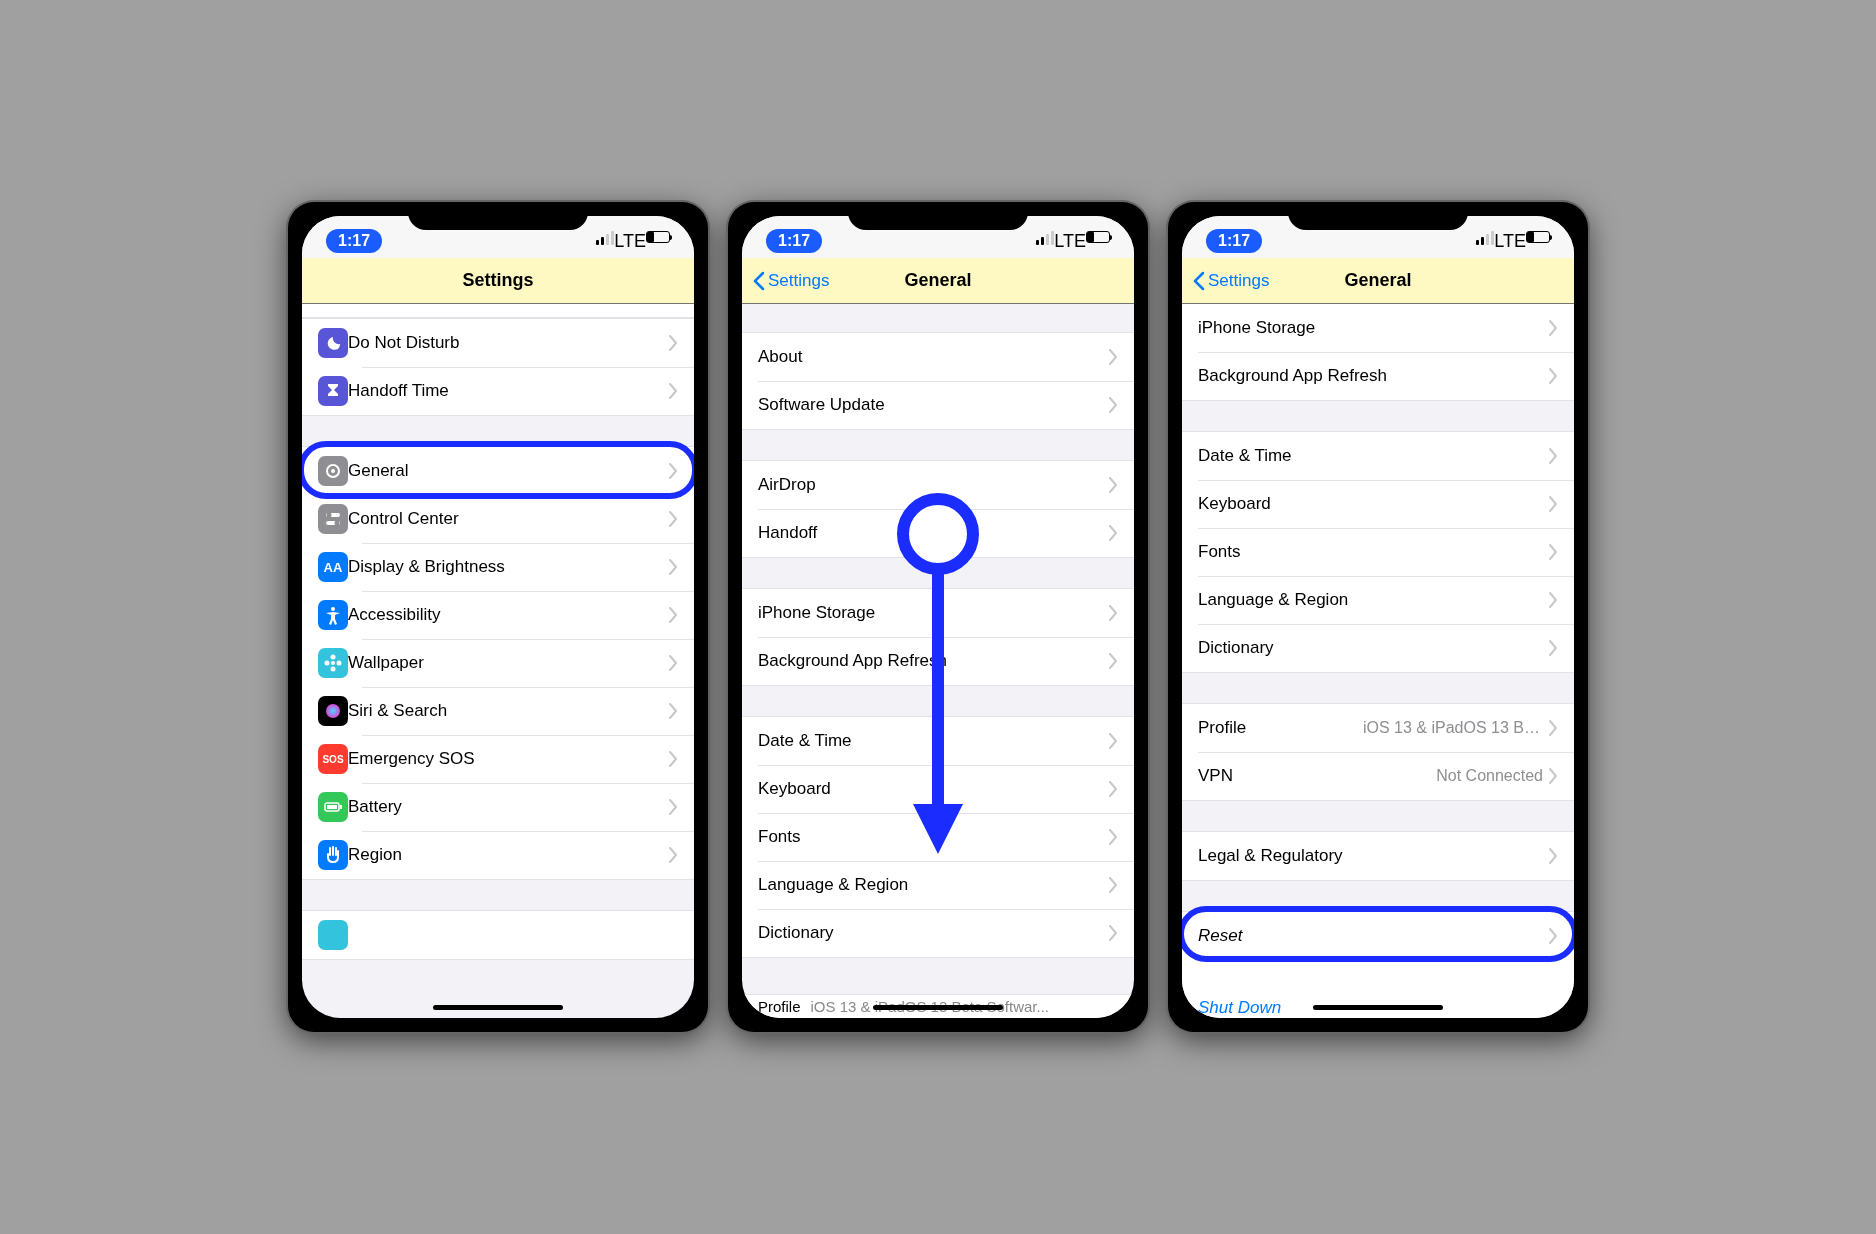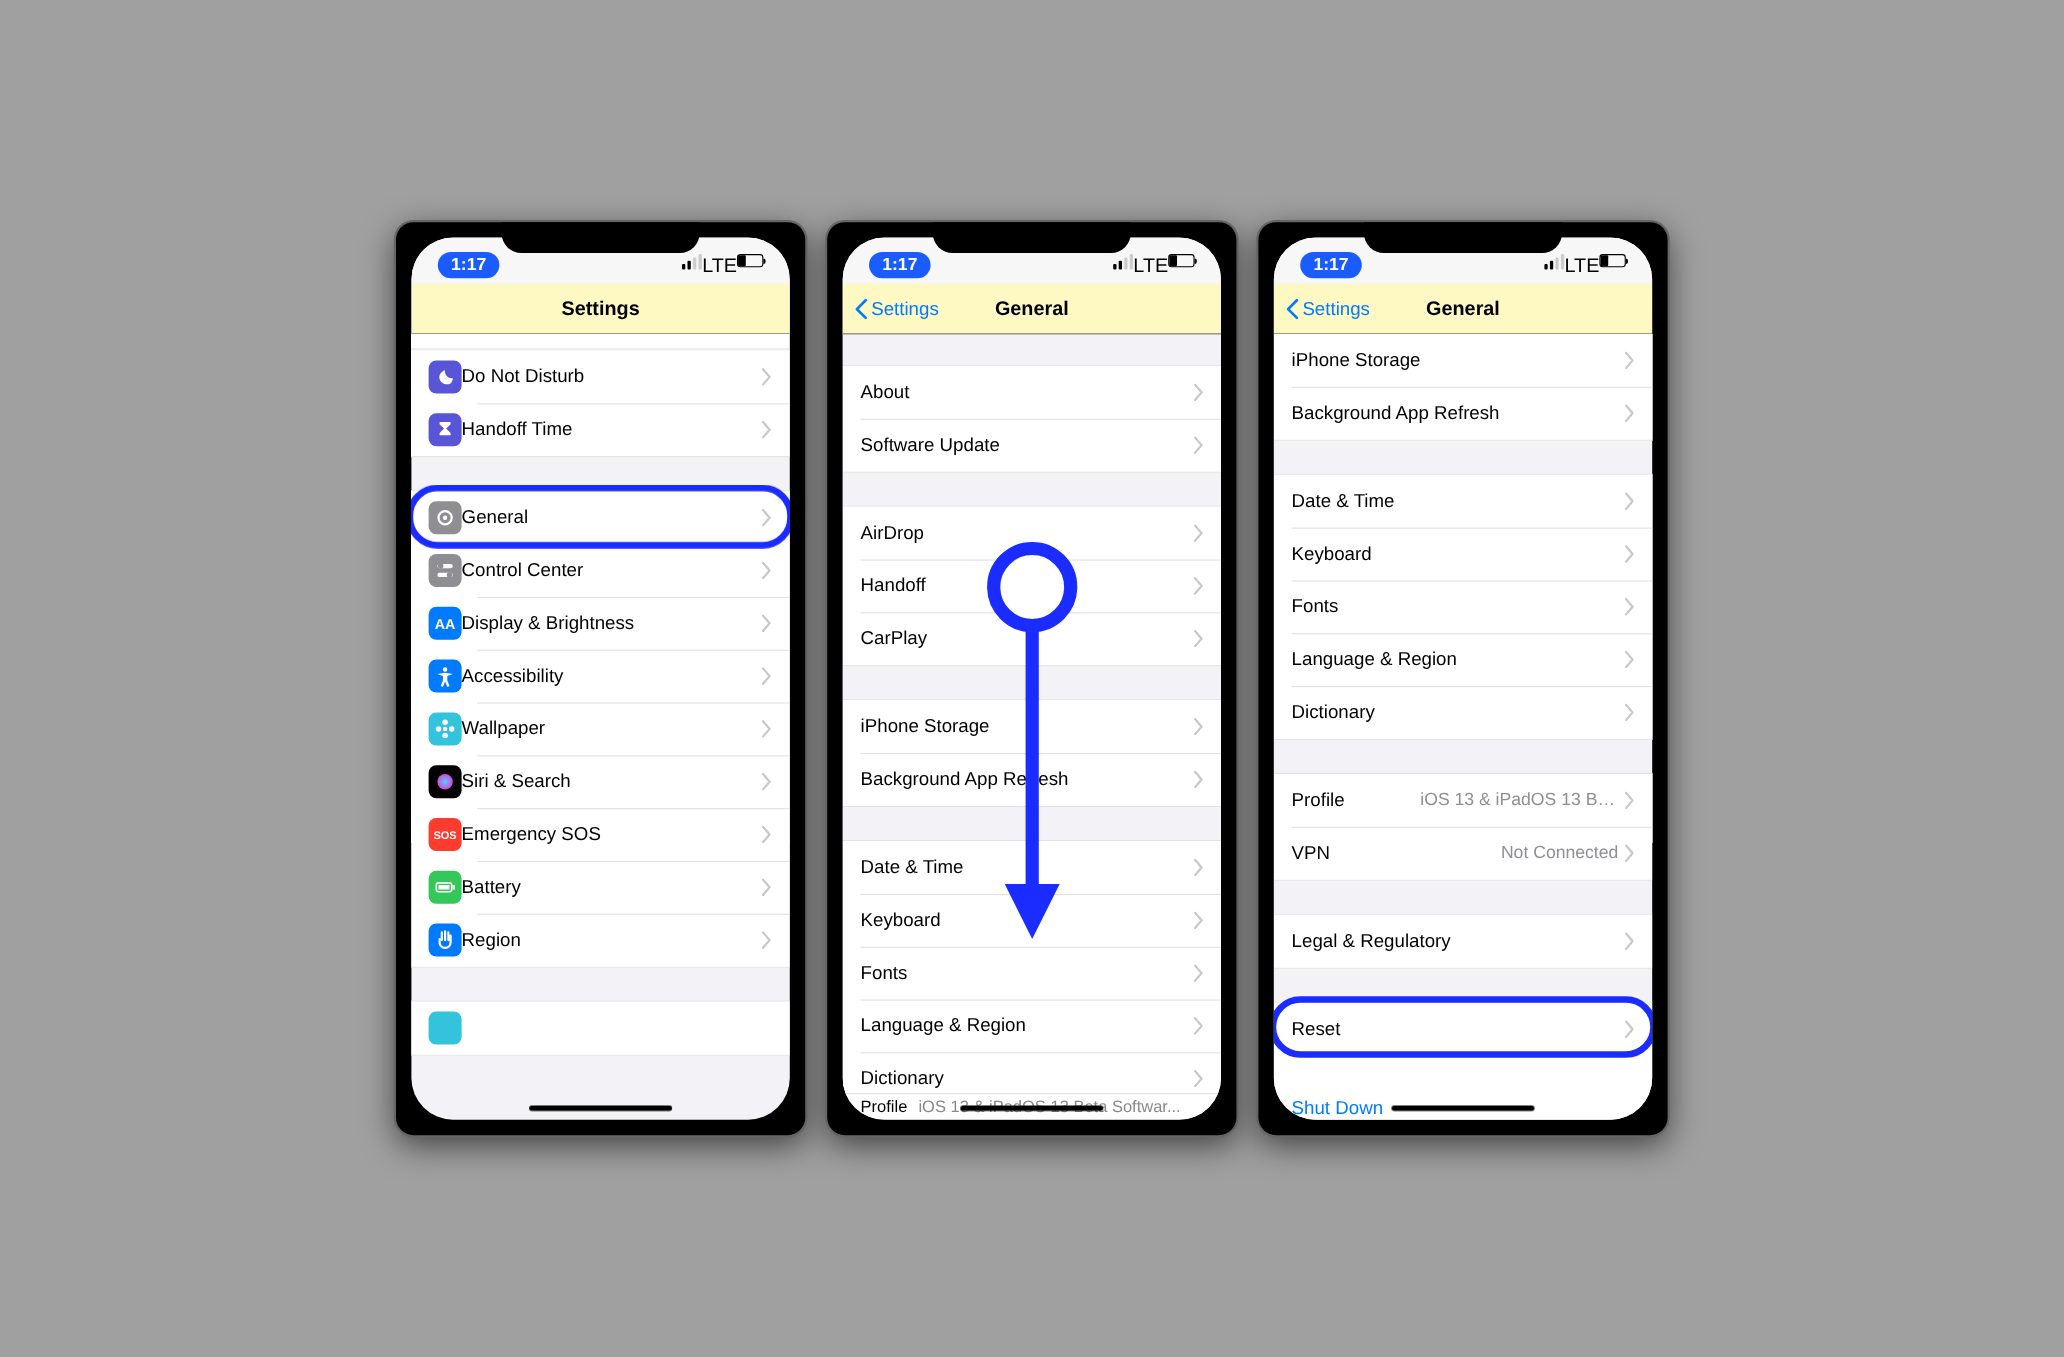--- a/index.html
+++ b/index.html
@@ -7,24 +7,24 @@
       background: #a0a0a0;
       display: flex;
       justify-content: center;
       align-items: center;
       gap: 20px;
       padding: 20px;
       font-family: -apple-system, "Helvetica Neue", Arial, sans-serif;
       min-height: 100vh;
     }
     .phone {
-      width: 372px;
+      width: 420px;
       height: 830px;
       background: #000;
-      border-radius: 16px;
+      border-radius: 26px;
       padding: 14px;
       position: relative;
       box-shadow: 0 0 0 2px #666, 0 8px 30px rgba(0,0,0,0.6);
     }
     .screen {
       width: 100%;
       height: 100%;
       background: #f2f2f7;
       border-radius: 38px;
       overflow: hidden;
@@ -402,26 +402,20 @@
             <svg class="chevron-svg" viewBox="0 0 9 16">
               <path d="M1 1 L7 8 L1 15" stroke="#c7c7cc" stroke-width="2" fill="none" stroke-linecap="round" stroke-linejoin="round"></path>
             </svg>
           </div>
           <div class="row">
             <div class="row-label">Handoff</div>
             <svg class="chevron-svg" viewBox="0 0 9 16">
               <path d="M1 1 L7 8 L1 15" stroke="#c7c7cc" stroke-width="2" fill="none" stroke-linecap="round" stroke-linejoin="round"></path>
             </svg>
           </div>
-          <div class="row">
-            <div class="row-label">CarPlay</div>
-            <svg class="chevron-svg" viewBox="0 0 9 16">
-              <path d="M1 1 L7 8 L1 15" stroke="#c7c7cc" stroke-width="2" fill="none" stroke-linecap="round" stroke-linejoin="round"></path>
-            </svg>
-          </div>
         </div>
       <div class="list-group" id="s2g3">
           <div class="row">
             <div class="row-label">iPhone Storage</div>
             <svg class="chevron-svg" viewBox="0 0 9 16">
               <path d="M1 1 L7 8 L1 15" stroke="#c7c7cc" stroke-width="2" fill="none" stroke-linecap="round" stroke-linejoin="round"></path>
             </svg>
           </div>
           <div class="row">
             <div class="row-label">Background App Refresh</div>
@@ -568,21 +562,21 @@
           </div>
         </div>
       <div class="list-group" id="s3g3">
           <div class="row">
             <div class="row-label">Legal &amp; Regulatory</div>
             <svg class="chevron-svg" viewBox="0 0 9 16">
               <path d="M1 1 L7 8 L1 15" stroke="#c7c7cc" stroke-width="2" fill="none" stroke-linecap="round" stroke-linejoin="round"></path>
             </svg>
           </div>
         </div>
-      <div class="list-group" id="s3g4" style="position:relative;">
+      <div class="list-group" id="s3g4" style="position:relative;font-style:italic;">
           <div class="row">
             <div class="row-label">Reset</div>
             <svg class="chevron-svg" viewBox="0 0 9 16">
               <path d="M1 1 L7 8 L1 15" stroke="#c7c7cc" stroke-width="2" fill="none" stroke-linecap="round" stroke-linejoin="round"></path>
             </svg>
           </div>
           <div class="highlight-ring" style="top: -6px; left: -4px; right: -4px; height: 56px;"></div>
           <div class="row">
             <div class="row-label blue">Shut Down</div>
           </div>

